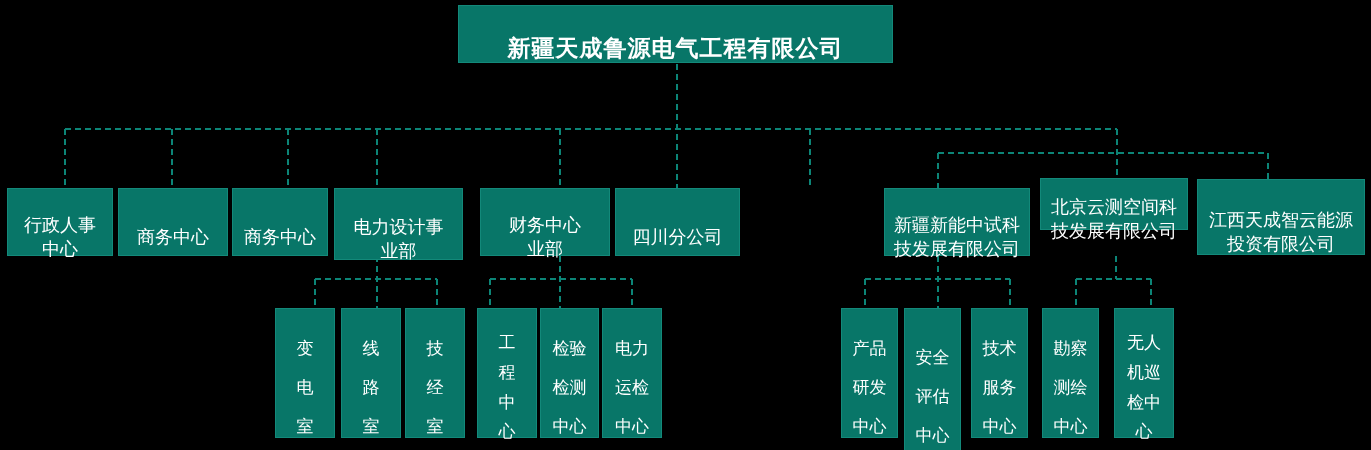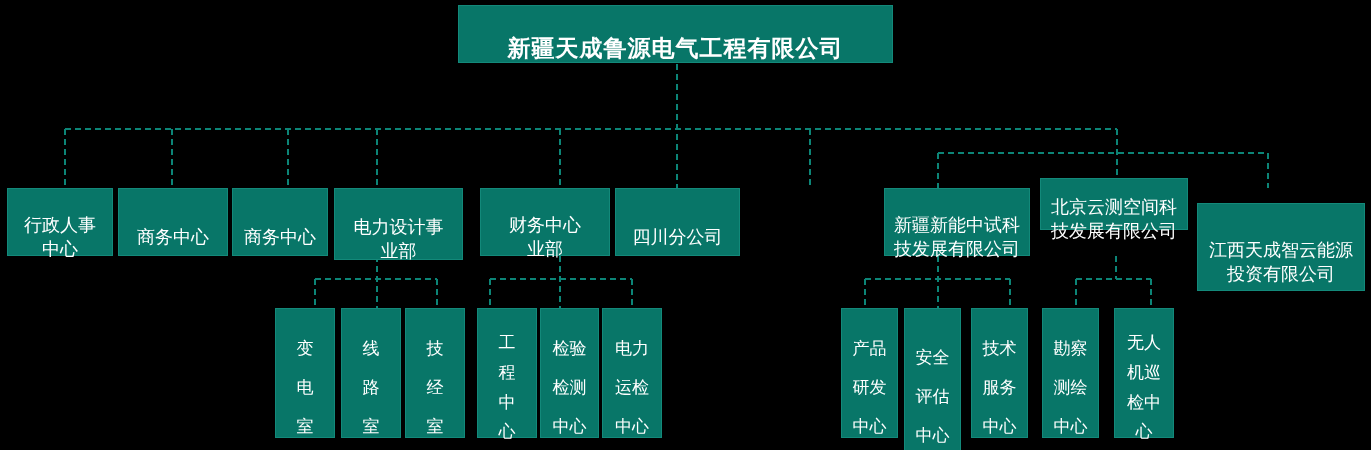--- a/index.html
+++ b/index.html
@@ -127,21 +127,21 @@
     <span class="lbl">四川分公司</span>
   </div>
   <div class="box lvl2" style="left:884px;top:188px;width:146px;height:68px">
     <span class="lbl">新疆新能中试科
 技发展有限公司</span>
   </div>
   <div class="box lvl2" style="left:1040px;top:178px;width:148px;height:52px">
     <span class="lbl">北京云测空间科
 技发展有限公司</span>
   </div>
-  <div class="box lvl2" style="left:1197px;top:203px;width:168px;height:88px">
+  <div class="box lvl2" style="left:1197px;top:179px;width:168px;height:76px">
     <span class="lbl">江西天成智云能源
 投资有限公司</span>
   </div>
 
   <div class="box lvl3 v3" style="left:275px;top:308px;width:60px;height:130px">
     <span class="lbl">变
 电
 室</span>
   </div>
   <div class="box lvl3 v3" style="left:341px;top:308px;width:60px;height:130px">

